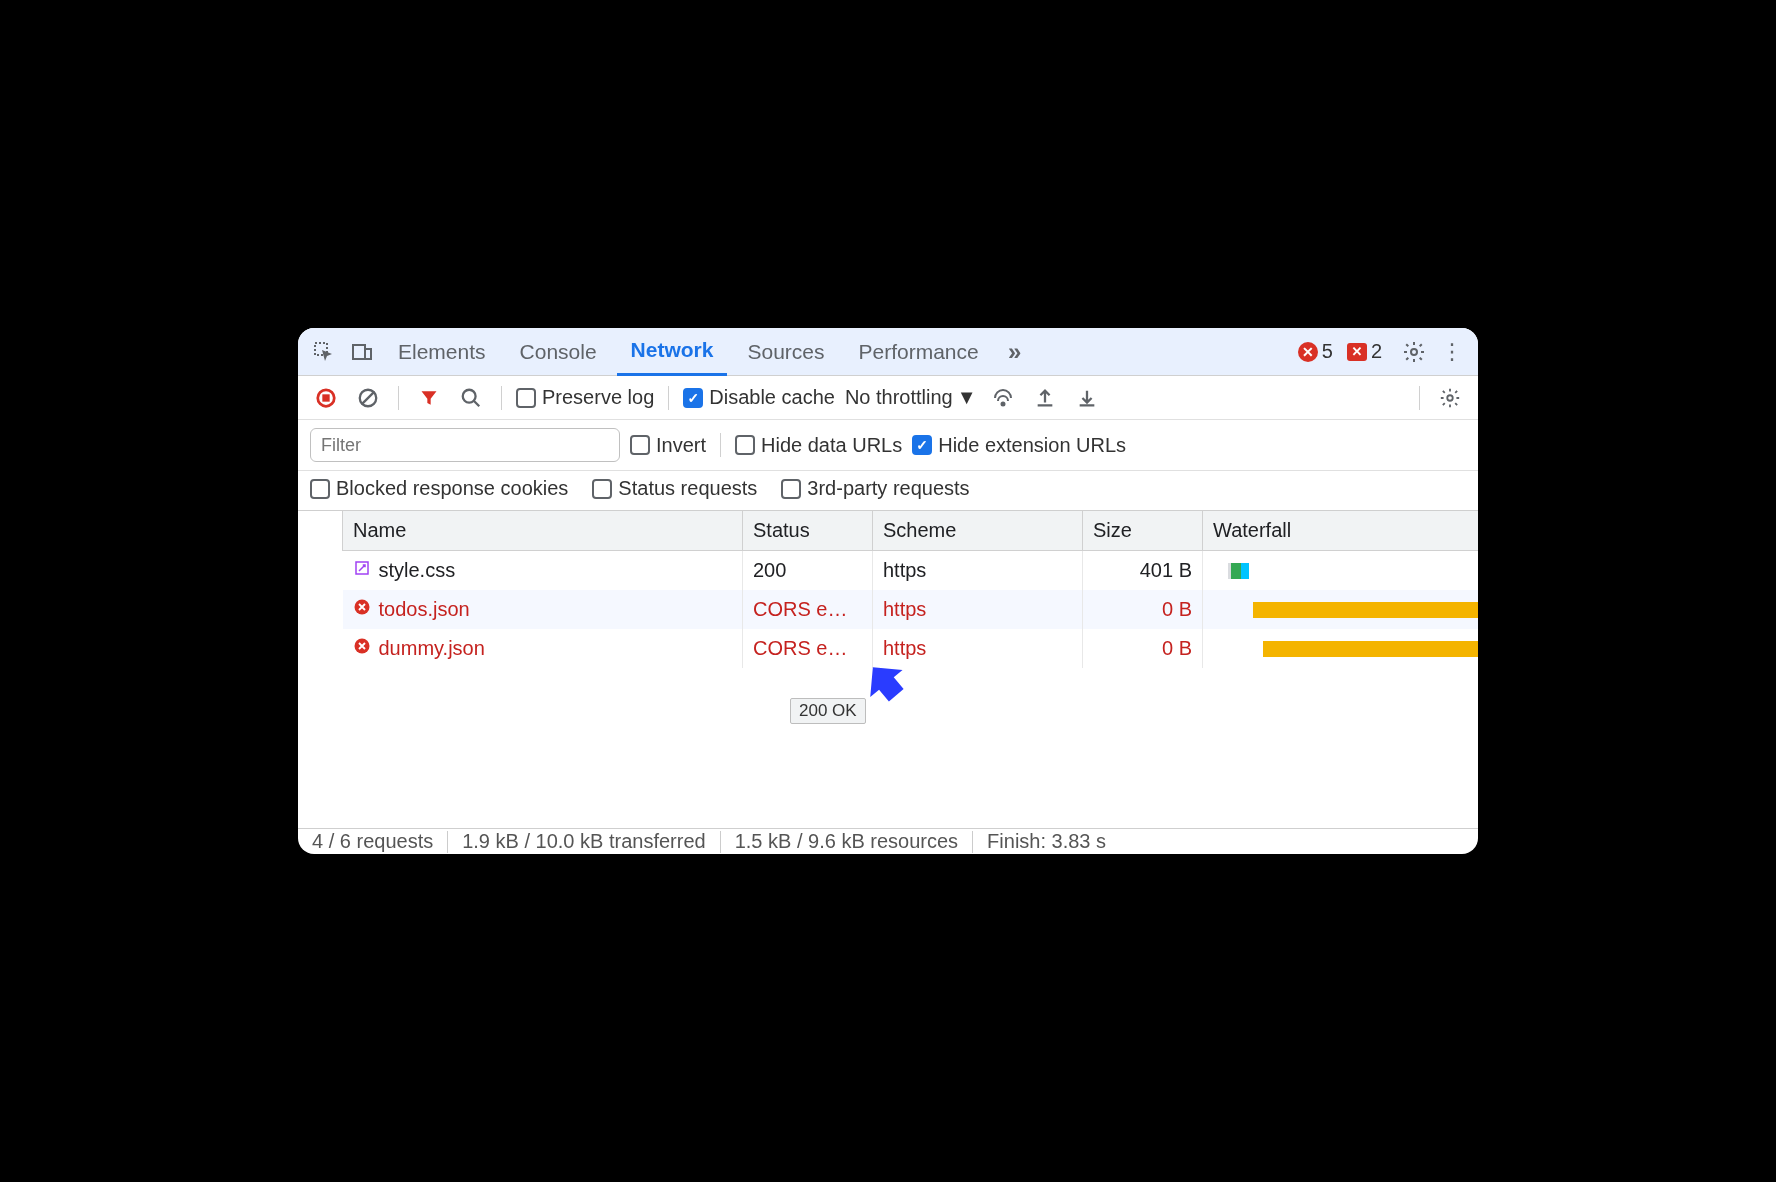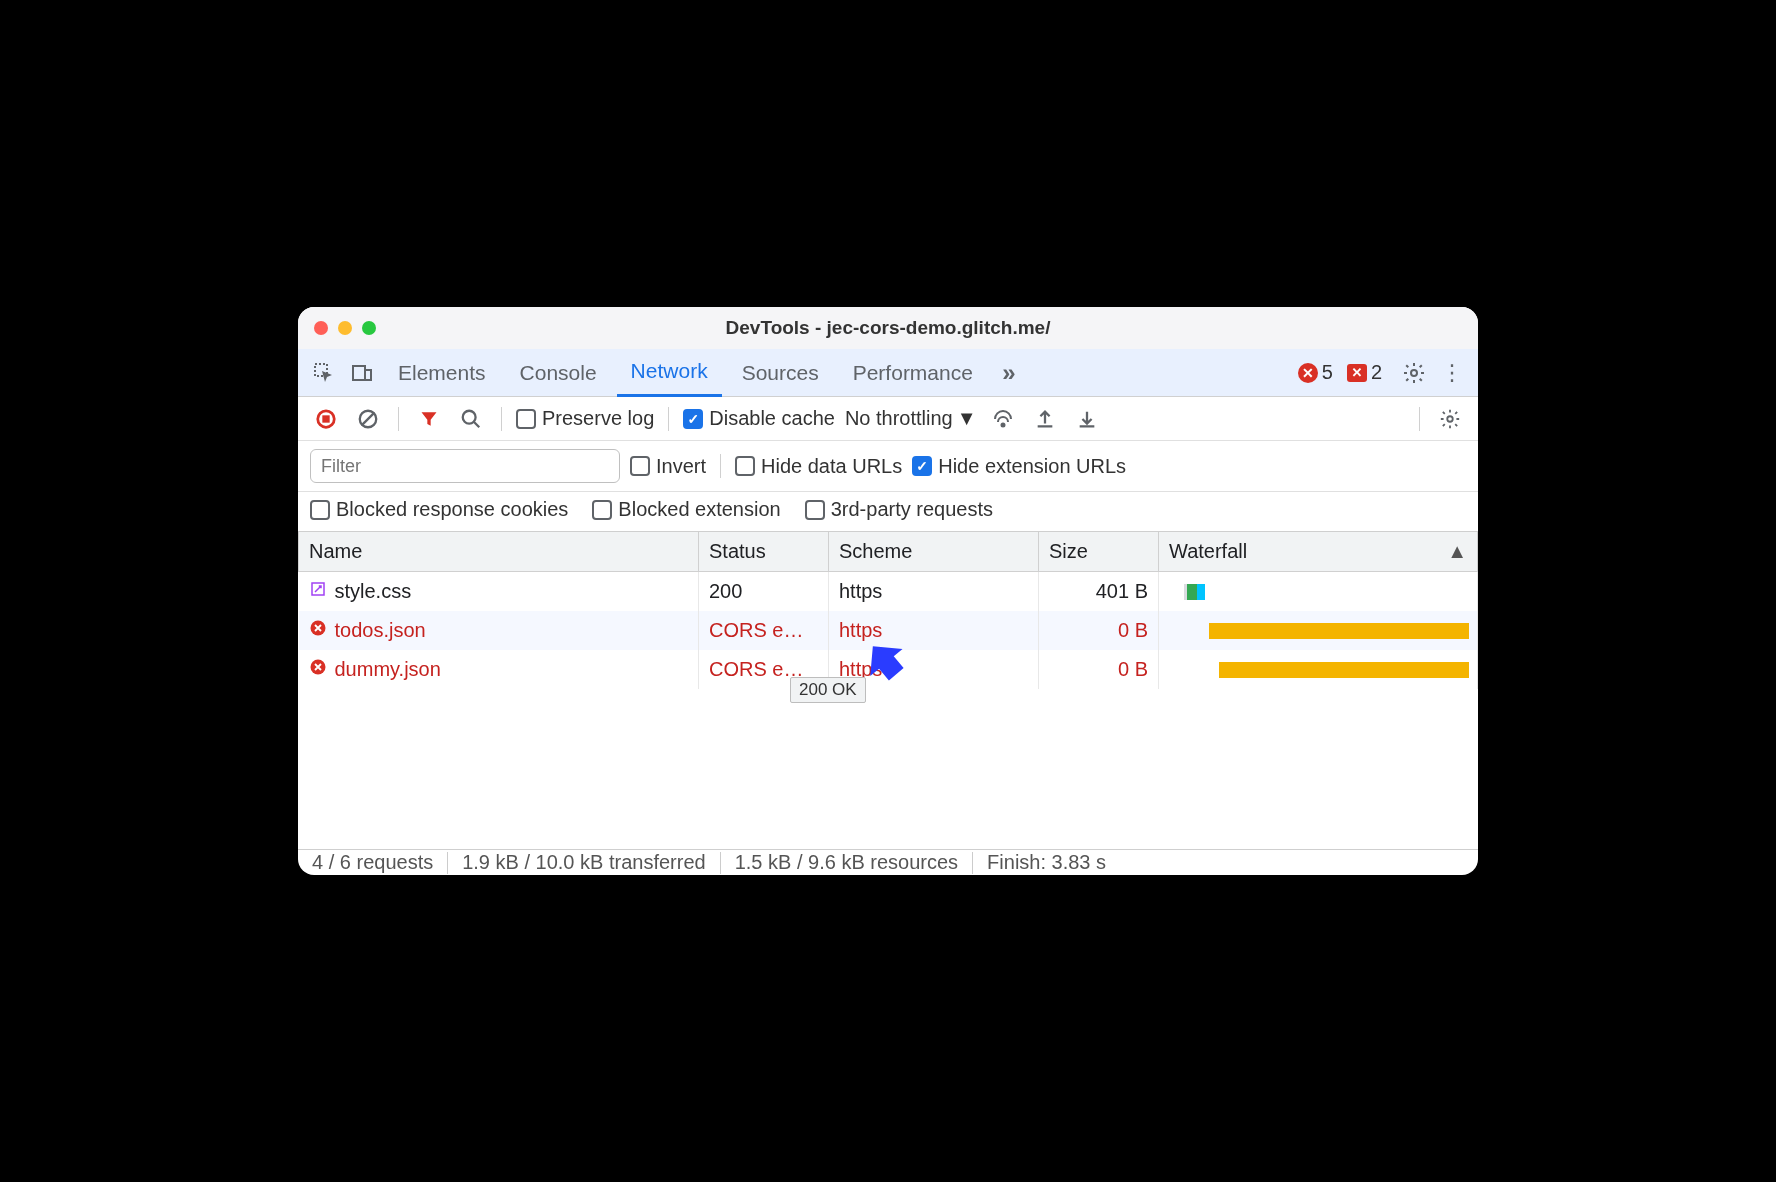--- a/index.html
+++ b/index.html
@@ -61,20 +61,21 @@
     height:48px;
     display:flex;
     align-items:center;
     color:#5f6368;
     font-size:21px;
     cursor:pointer;
   }
   .tab-btn.active{
     color:#1a73e8;
     border-bottom:3px solid #1a73e8;
+    font-weight:bold;
   }
   .icon-btn{
     width:32px;height:32px;
     display:flex;align-items:center;justify-content:center;
     color:#5f6368;
     cursor:pointer;
   }
   .badge-pill{
     display:flex;align-items:center;gap:4px;
     font-size:20px;color:#333;
@@ -137,20 +138,21 @@
   
   .checksrow{
     padding:6px 12px 10px;
     display:flex;gap:24px;
     border-bottom:1px solid #cfcfcf;
   }
   
   .net-table{
     width:100%;
     border-collapse:collapse;
+    margin-left:44px;
   }
   .net-table th{
     text-align:left;
     background:#f1f3f4;
     font-weight:400;
     font-size:20px;
     padding:8px 10px;
     border:1px solid #d0d0d0;
     border-top:none;
   }
@@ -198,28 +200,20 @@
     position:absolute;
     width:46px;height:46px;
     color:#2a3cff;
   }
 </style>
 </head>
 <body>
 
 <div class="window">
 
-  <div class="titlebar">
-    <div class="traffic-lights">
-      <span class="tl-close"></span>
-      <span class="tl-min"></span>
-      <span class="tl-max"></span>
-    </div>
-    <div class="title-text">DevTools - jec-cors-demo.glitch.me/</div>
-  </div>
 
   <div class="tabstrip">
     <div class="icon-btn">
       <svg viewBox="0 0 24 24" width="24" height="24" fill="none" stroke="#5f6368" stroke-width="2">
         <rect x="3" y="3" width="12" height="12" stroke-dasharray="2 2"></rect>
         <path d="M10 10 L20 14 L15 16 L13 21 Z" fill="#5f6368" stroke="none"></path>
       </svg>
     </div>
     <div class="icon-btn">
       <svg viewBox="0 0 24 24" width="24" height="24" fill="none" stroke="#5f6368" stroke-width="2">
@@ -335,21 +329,21 @@
   </div>
 
 
   <div class="checksrow">
     <label class="checkbox">
       <span class="cb-box"></span>
         <span>Blocked response cookies</span>
     </label>
     <label class="checkbox">
       <span class="cb-box"></span>
-        <span>Blocked extension</span>
+        <span>Status requests</span>
     </label>
     <label class="checkbox">
       <span class="cb-box"></span>
         <span>3rd-party requests</span>
     </label>
   </div>
 
   <table class="net-table">
     <colgroup>
       <col class="col-name">

